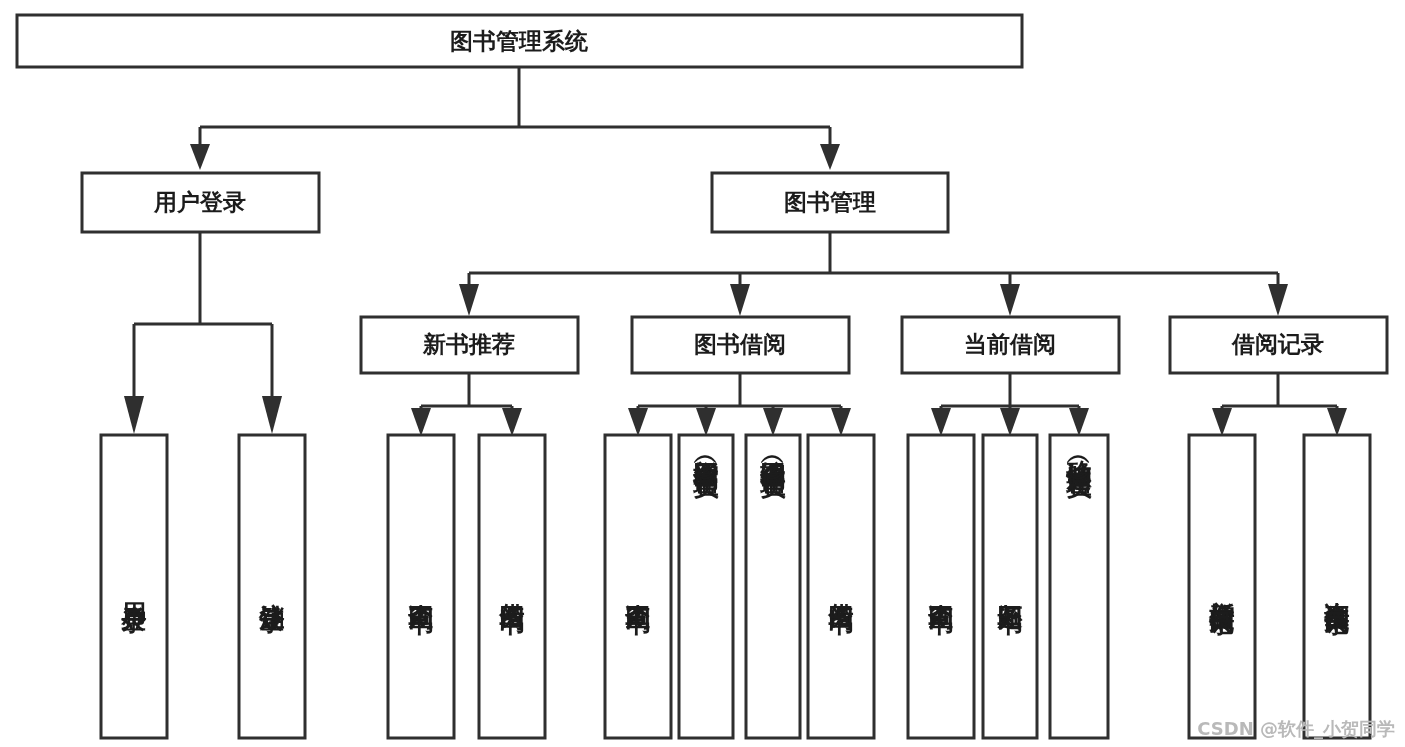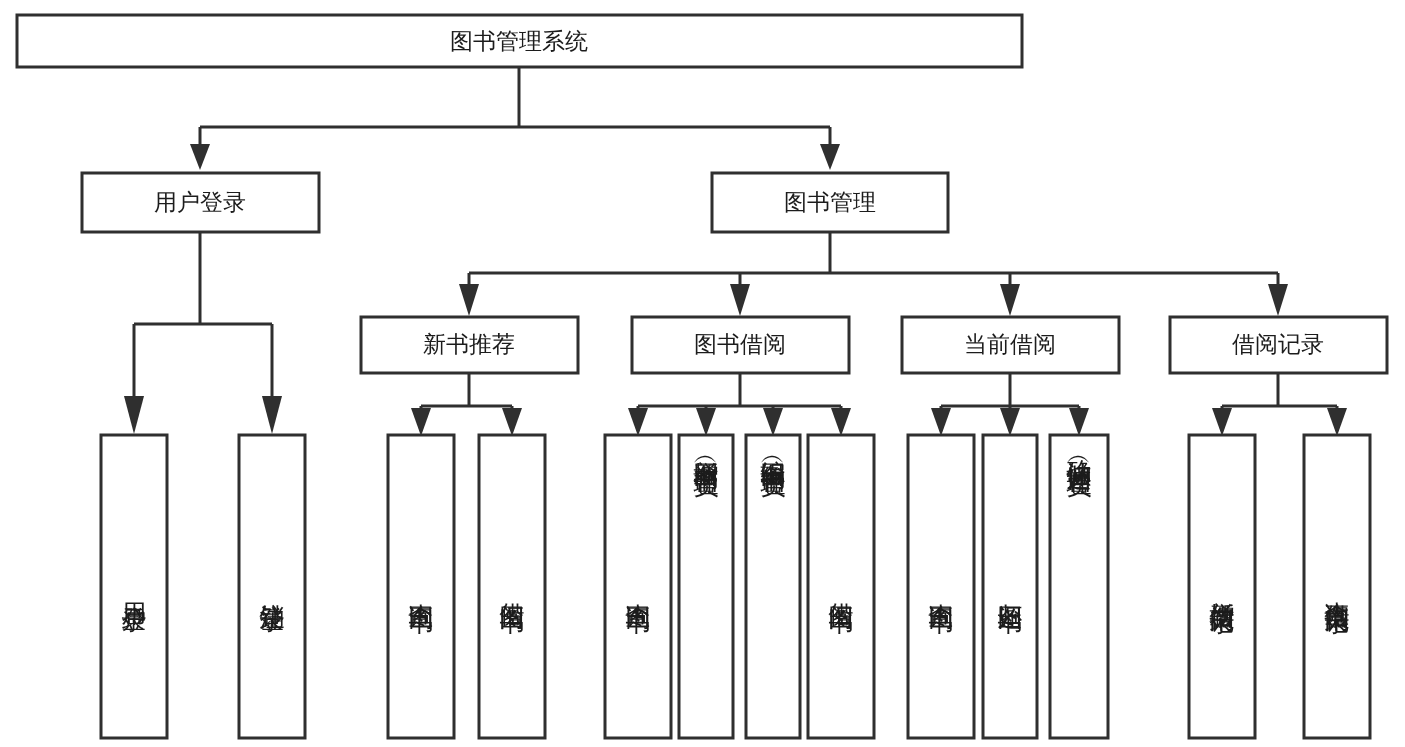--- a/index.html
+++ b/index.html
@@ -13,20 +13,21 @@
     font-family: "Liberation Sans", "DejaVu Sans", sans-serif;
     overflow: hidden;
     position: relative;
   }
   #diagram-root {
     position: absolute;
     left: 0;
     top: 0;
     width: 1405px;
     height: 747px;
+    font-weight: bold;
   }
   svg#flow {
     display: block;
     width: 1405px;
     height: 747px;
   }
   .node-box {
     fill: #ffffff;
     stroke: #2f2f2f;
     stroke-width: 3;
@@ -255,14 +256,15 @@
     <span class="vert-label">确认归还（管理员）</span>
   </div>
 
   <div class="vert-label-wrap" style="left:1189px; top:435px; width:66px; height:303px;">
     <span class="vert-label">新增借阅记录</span>
   </div>
   <div class="vert-label-wrap" style="left:1304px; top:435px; width:66px; height:303px;">
     <span class="vert-label">查询借阅记录</span>
   </div>
 
+  <div class="watermark">CSDN @软件_小贺同学</div>
 
 </div>
 
 </body></html>

